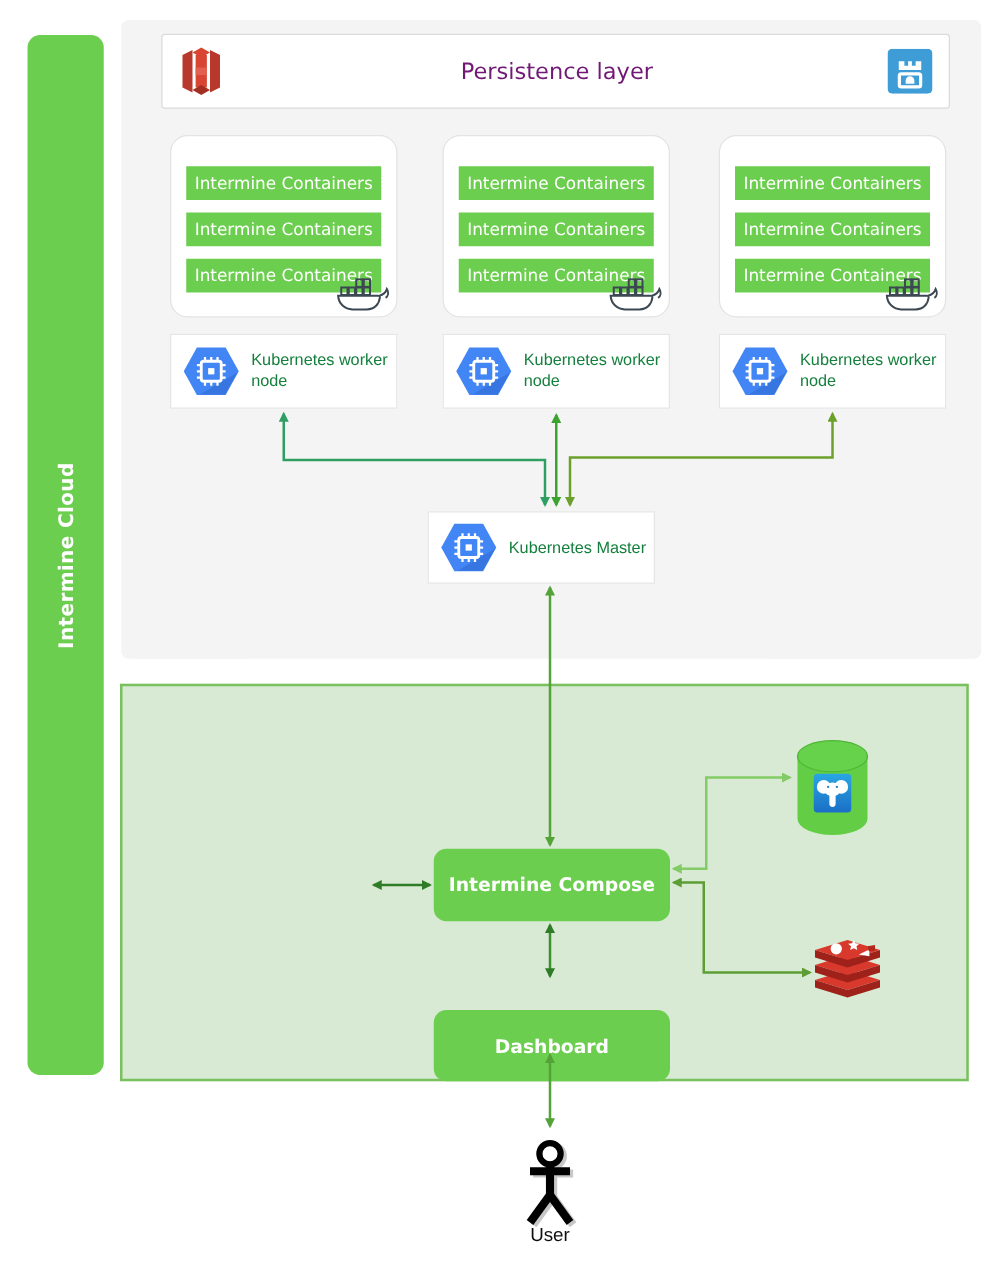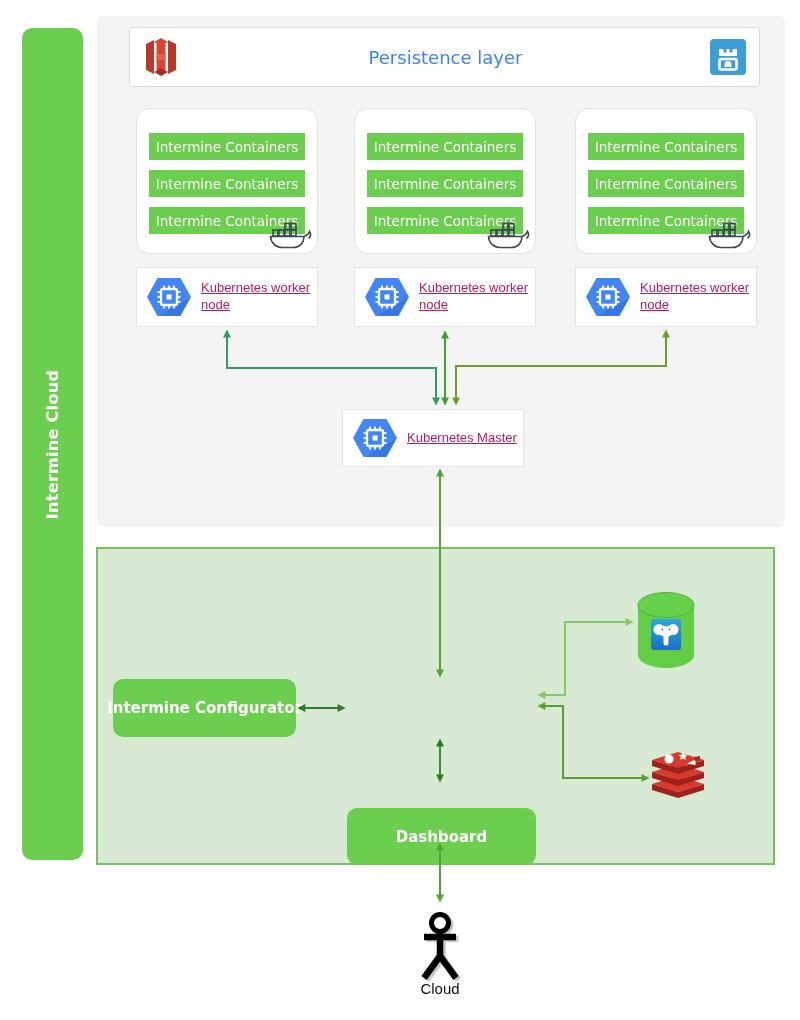--- a/index.html
+++ b/index.html
@@ -22,21 +22,21 @@
     position:absolute; left:97px; top:16px; width:688px; height:511px;
     background:#f4f4f5; border-radius:6px;
   }
   .title-bar {
     position:absolute; left:129px; top:27px; width:631px; height:60px;
     background:#ffffff; border:1px solid #dadada; border-radius:3px;
     box-sizing:border-box; display:flex; align-items:center;
   }
   .title-bar .title {
     flex:1; text-align:center; font-family:"DejaVu Sans", sans-serif;
-    font-size:18px; color:#3b82f6;
+    font-size:18px; color:#701a75;
   }
   .icon-s3 { margin-left:11px; flex:0 0 auto; }
   .icon-registry { margin-right:13px; flex:0 0 auto; }
   
   .card {
     position:absolute; top:108px; width:182px; height:146px;
     background:#ffffff; border:1px solid #e3e3e3; border-radius:14px;
     box-sizing:border-box; padding:24px 12px 0;
   }
   .card .bar {
@@ -46,21 +46,21 @@
   }
   .card .whale { position:absolute; right:4px; bottom:2px; }
   .card1 { left:136px; } .card2 { left:354px; } .card3 { left:575px; }
   
   .node-box {
     position:absolute; width:182px; height:60px; background:#ffffff;
     border:1px solid #e5e5e5; box-sizing:border-box;
     display:flex; align-items:center; gap:9px; padding-left:9px;
   }
   .node-box svg { flex:0 0 auto; }
-  .node-box .label { font-size:13px; color:#be185d; line-height:1.3; padding-right:6px;text-decoration:underline; }
+  .node-box .label { font-size:13px; color:#15803d; line-height:1.3; padding-right:6px; }
   .worker1 { left:136px; top:267px; } .worker2 { left:354px; top:267px; } .worker3 { left:575px; top:267px; }
   .master  { left:342px; top:409px; height:58px; }
   
   .green-panel {
     position:absolute; left:96px; top:547px; width:679px; height:318px;
     background:#d8ead3; border:2px solid #78c15e; box-sizing:border-box;
   }
   .pill {
     position:absolute; background:#6cce4f; border-radius:10px;
     display:flex; align-items:center; justify-content:center;
@@ -249,22 +249,22 @@
         <line x1="31" y1="15" x2="34.5" y2="15"></line>
           <line x1="31" y1="20" x2="34.5" y2="20"></line>
           <line x1="31" y1="25" x2="34.5" y2="25"></line>
       </g>
     </svg>
     <span class="label">Kubernetes Master</span>
   </div>
 
   <div class="green-panel"></div>
 
-  <div class="pill pill-configurator">
-    <span>Intermine Configurator</span>
+  <div class="pill pill-compose">
+    <span>Intermine Compose</span>
   </div>
   <div class="pill pill-dashboard">
     <span>Dashboard</span>
   </div>
 
   <svg class="icon-postgres" width="58" height="78" viewBox="0 0 58 78">
     <defs>
       <linearGradient id="pgblue" x1="0" y1="0" x2="0" y2="1">
         <stop offset="0" stop-color="#2aa6e3"></stop>
           <stop offset="1" stop-color="#1a6fc6"></stop>
@@ -363,15 +363,15 @@
       <line x1="36" y1="57" x2="52" y2="79" stroke-width="6.5"></line>
     </g>
     <g stroke="#000000" fill="none">
       <circle cx="36" cy="24" r="8.5" stroke-width="5" fill="#ffffff"></circle>
       <line x1="20" y1="38" x2="52" y2="38" stroke-width="6.5"></line>
       <line x1="36" y1="33" x2="36" y2="59" stroke-width="6.5"></line>
       <line x1="36" y1="57" x2="20" y2="79" stroke-width="6.5"></line>
       <line x1="36" y1="57" x2="52" y2="79" stroke-width="6.5"></line>
     </g>
   </svg>
-  <div class="user-label">Cloud</div>
+  <div class="user-label">User</div>
 
 </div>
 
 </body></html>

